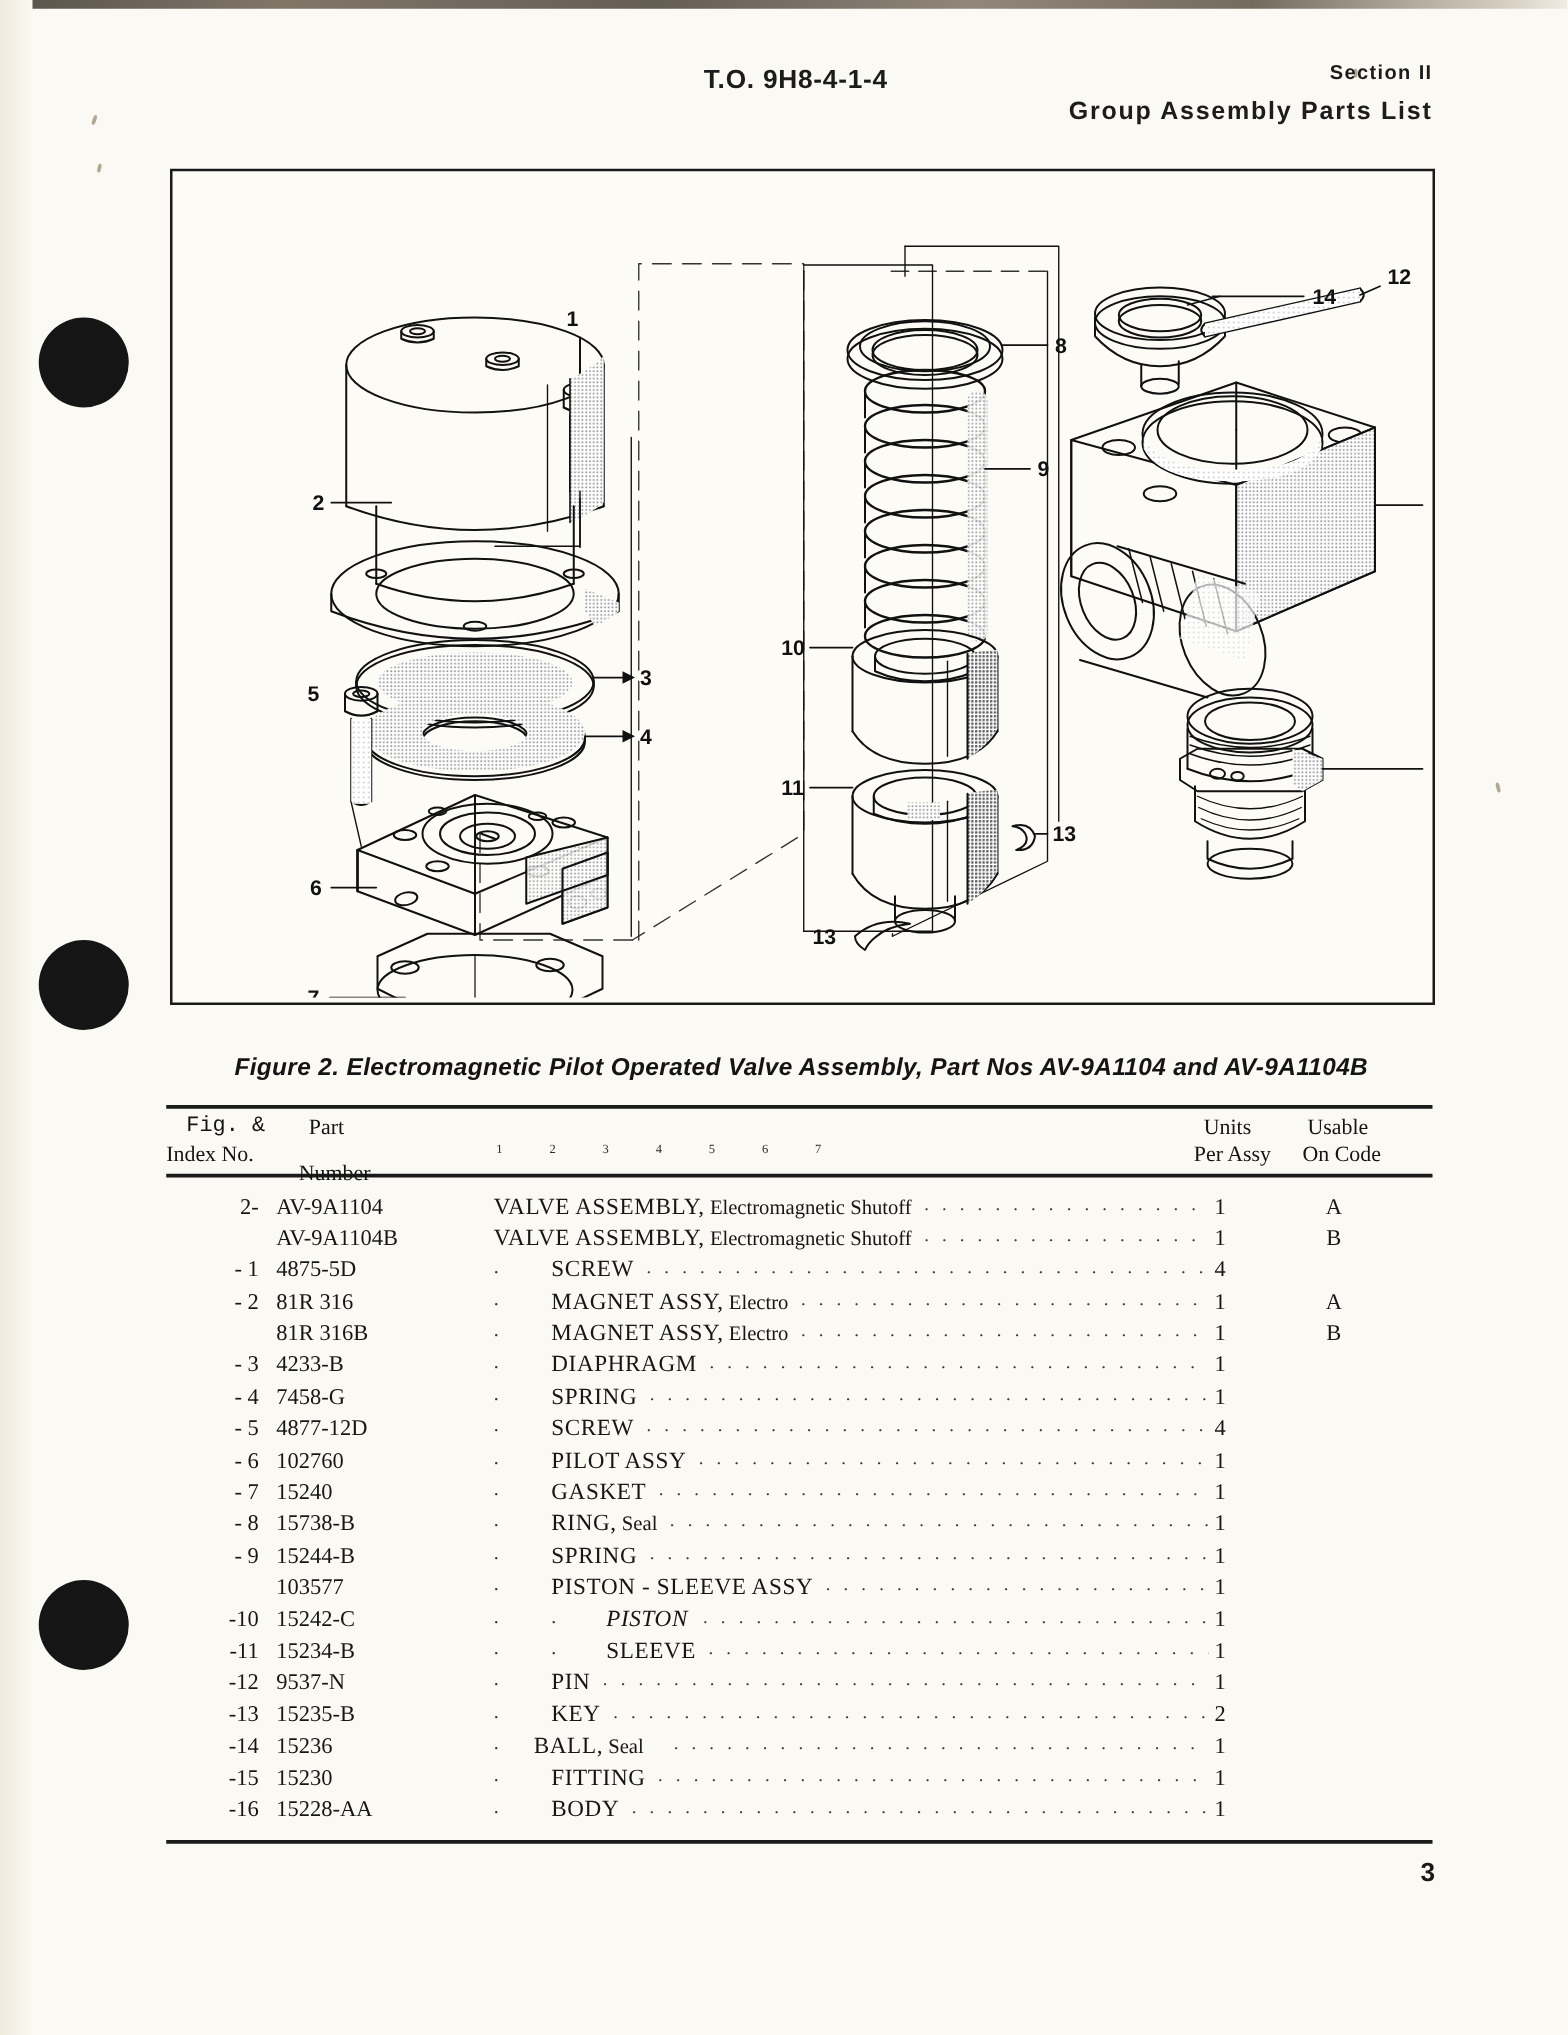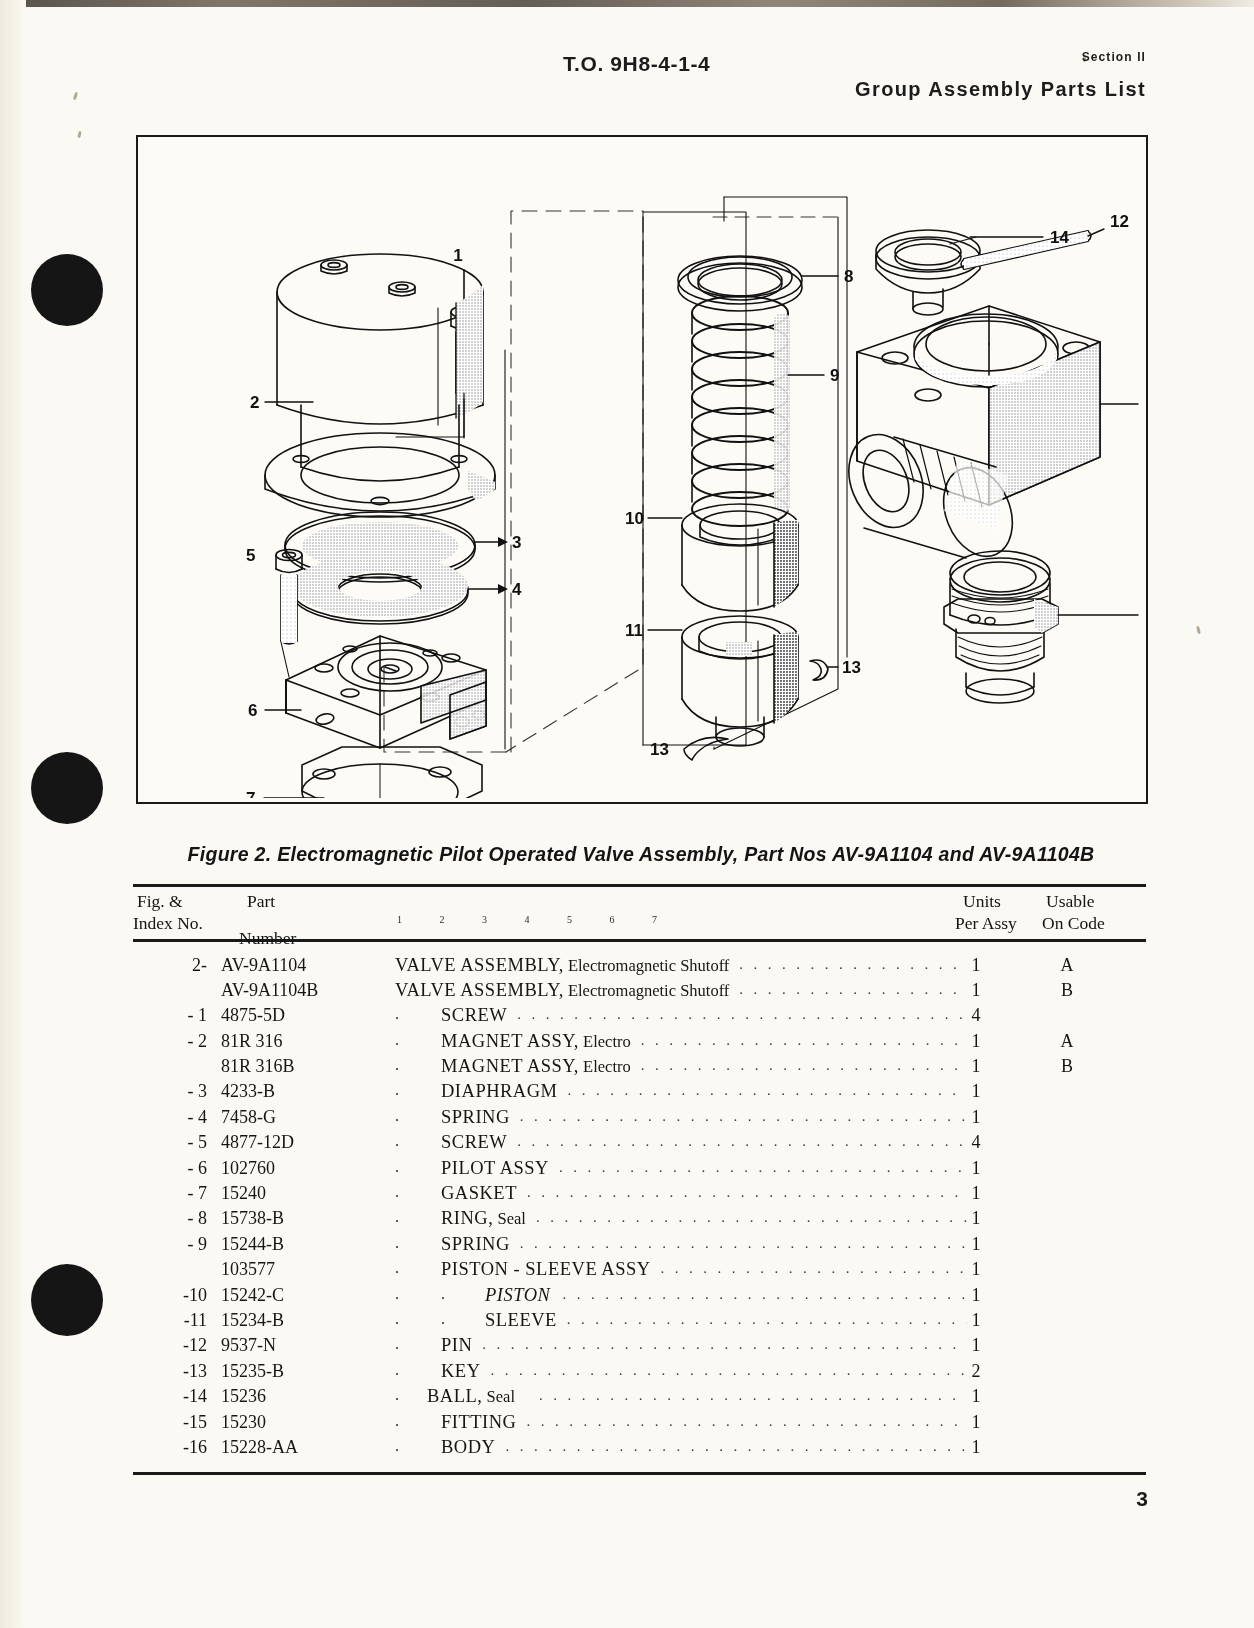--- a/index.html
+++ b/index.html
@@ -32,21 +32,21 @@
   
   #page-header{position:absolute;left:0;top:52px;width:1254px;height:54px;}
   #doc-number{
     position:absolute;left:563px;top:0;
     font-family:"Liberation Sans", sans-serif;
     font-weight:bold;font-size:21px;letter-spacing:.6px;color:#1c1c1c;
   }
   #section-label{
     position:absolute;right:108px;top:-2px;text-align:center;
     font-family:"Liberation Sans", sans-serif;
-    font-weight:bold;font-size:12px;letter-spacing:1.1px;color:#1c1c1c;
+    font-weight:bold;font-size:16px;letter-spacing:1.1px;color:#1c1c1c;
   }
   #section-sub{
     position:absolute;right:108px;top:26px;text-align:right;
     font-family:"Liberation Sans", sans-serif;
     font-weight:bold;font-size:20px;letter-spacing:1.4px;color:#1c1c1c;
     white-space:nowrap;
   }
 
   
   #figure-frame{
@@ -69,21 +69,21 @@
   .rule-top{height:3px;}
   .rule-mid{height:2.5px;}
   .rule-bot{height:3px;}
 
   #table-head{position:relative;height:52px;}
   .th{
     position:absolute;color:#141414;font-size:17.5px;
     font-family:"Liberation Serif", serif;white-space:nowrap;
   }
   .th-l1{top:4px;} .th-l2{top:26px;}
-  #th-fig-1{left:4px;}   #th-fig-2{left:0px;}
+  #th-fig-1{left:16px;font-family:Liberation Mono, monospace;}   #th-fig-2{left:0px;}
   #th-part-1{left:114px;} #th-part-2{left:106px;margin-top:15px;}
   #th-desc{left:383px;width:390px;text-align:center;font-size:19px;letter-spacing:.4px;}
   #th-indent-row{left:264px;top:27px;letter-spacing:17.5px;font-size:10px;color:#2a2a2a;}
   #th-units-1{left:830px;} #th-units-2{left:822px;}
   #th-usable-1{left:913px;} #th-usable-2{left:909px;}
 
   #table-body{position:relative;padding-top:13px;padding-bottom:10px;}
   .row{
     position:relative;height:25.4px;font-size:18px;color:#161616;
     font-family:"Liberation Serif", serif;white-space:nowrap;

